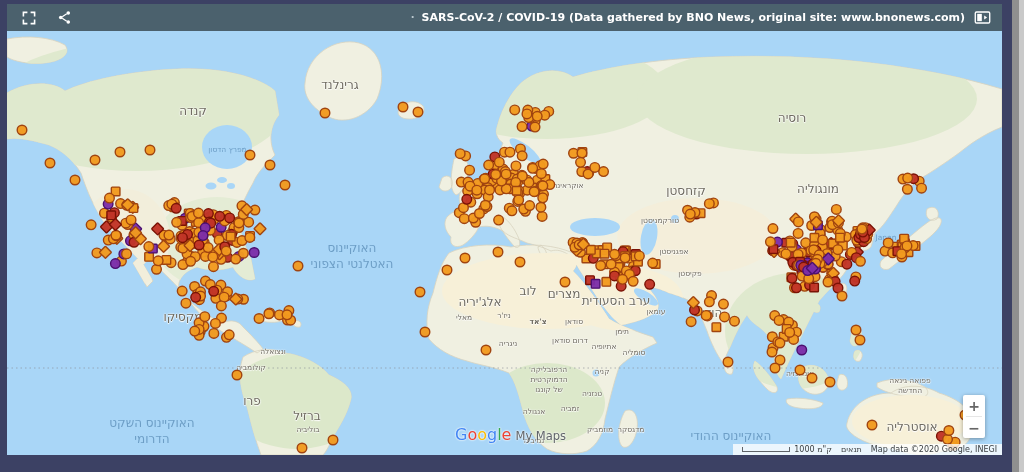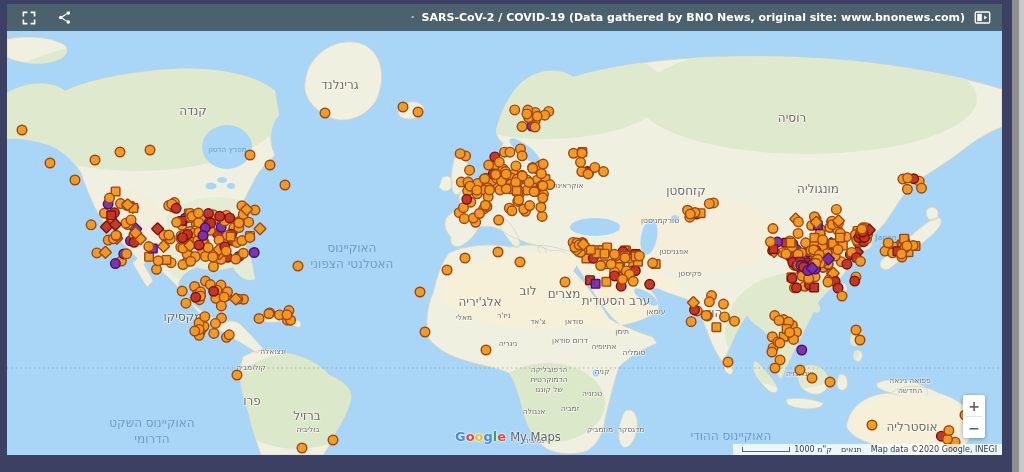--- a/index.html
+++ b/index.html
@@ -28,21 +28,21 @@
   .zdiv{height:1px;background:#e6e6e6;margin:0 3px;}
   
   .attr{position:absolute;right:0;bottom:0;height:11px;background:rgba(255,255,255,.78);z-index:6;
         display:flex;align-items:center;gap:9px;padding:0 5px 0 9px;font-size:8px;color:#3c4043;}
   .scale{display:flex;align-items:center;gap:4px;}
   .scalebar{width:46px;height:4px;border:1px solid #5f6368;border-top:none;}
   .terms{cursor:pointer;}
   
   .watermark{position:absolute;left:448px;bottom:11px;z-index:6;display:flex;gap:4px;align-items:baseline;
              color:#5f6368;font-size:11.5px;text-shadow:0 0 2px #fff,0 0 2px #fff;}
-  .wm-g{font-weight:bold;font-size:13px;}
+  .wm-g{font-weight:normal;font-size:16px;}
   
   .scrollbar{position:absolute;right:0;top:0;width:12px;height:472px;background:#c9c9c9;z-index:7;}
   .thumb{position:absolute;left:0;top:0;width:7px;height:100%;background:#8f8f8f;cursor:pointer;}
 </style>
 </head>
 <body>
 
 <div class="stage">
 
   <div class="header">
@@ -160,21 +160,21 @@
         <div class="maplabel country small" style="left: 683px; top: 243px;">פקיסטן</div>
         <div class="maplabel country small" style="left: 653px; top: 190px;">טורקמניסטן</div>
         <div class="maplabel country" style="left: 609px; top: 271px;">ערב הסעודית</div>
         <div class="maplabel country small" style="left: 615px; top: 301px;">תימן</div>
         <div class="maplabel country small" style="left: 649px; top: 281px;">עומאן</div>
         <div class="maplabel country" style="left: 473px; top: 257px; margin-top: 15px;">אלג'יריה</div>
         <div class="maplabel country" style="left: 521px; top: 261px;">לוב</div>
         <div class="maplabel country" style="left: 557px; top: 264px;">מצרים</div>
         <div class="maplabel country small" style="left: 457px; top: 287px;">מאלי</div>
         <div class="maplabel country small" style="left: 497px; top: 285px;">ניז'ר</div>
-        <div class="maplabel country small" style="left: 531px; top: 291px;">צ'אד</div>
+        <div class="maplabel country small" style="left: 531px; top: 291px; font-weight: bold;">צ'אד</div>
         <div class="maplabel country small" style="left: 567px; top: 291px;">סודאן</div>
         <div class="maplabel country small" style="left: 563px; top: 310px;">דרום סודאן</div>
         <div class="maplabel country small" style="left: 501px; top: 313px;">ניגריה</div>
         <div class="maplabel country small" style="left: 597px; top: 316px;">אתיופיה</div>
         <div class="maplabel country small" style="left: 627px; top: 322px;">סומליה</div>
         <div class="maplabel country small" style="left: 595px; top: 341px;">קניה</div>
         <div class="maplabel country small" style="left: 585px; top: 363px;">טנזניה</div>
         <div class="maplabel country small" style="left: 527px; top: 381px;">אנגולה</div>
         <div class="maplabel country small" style="left: 563px; top: 378px;">זמביה</div>
         <div class="maplabel country small" style="left: 527px; top: 410px;">נמיביה</div>

